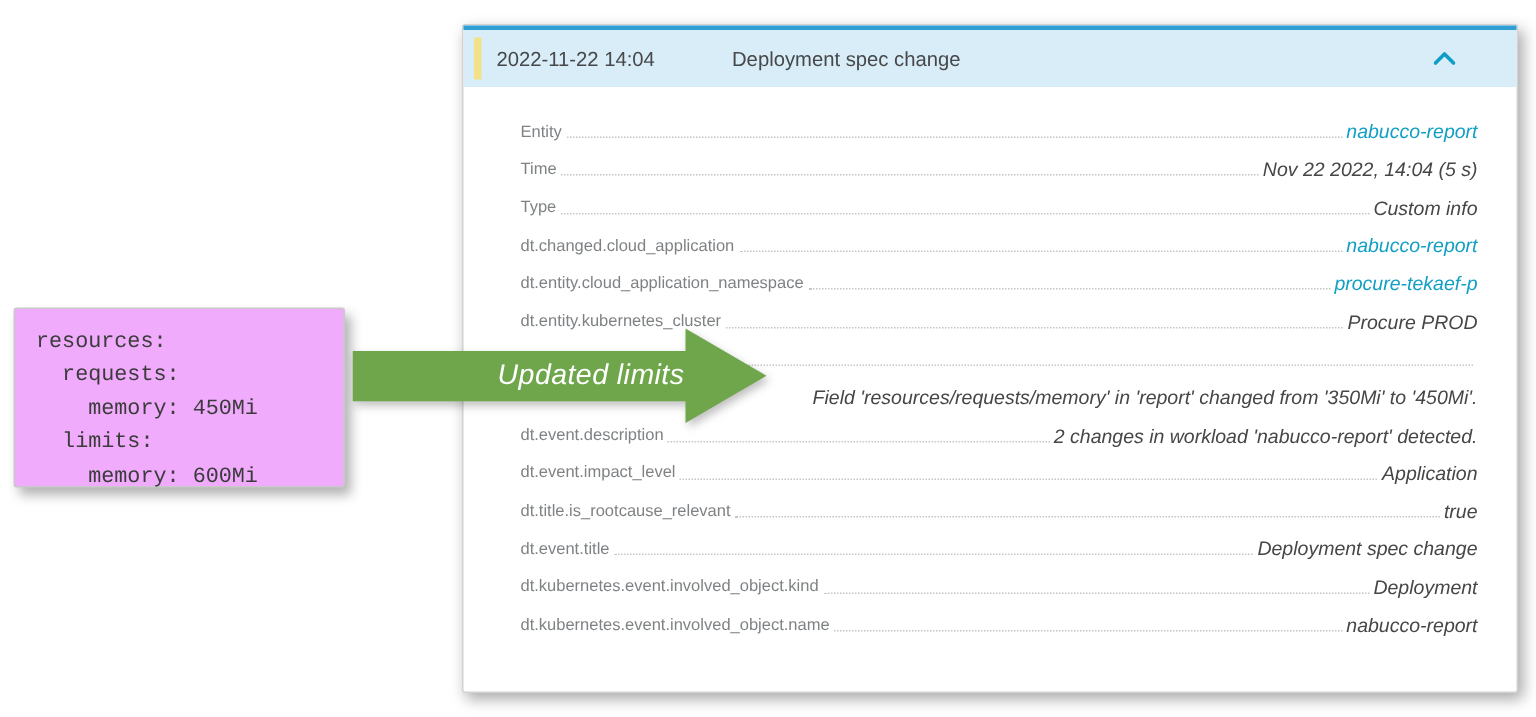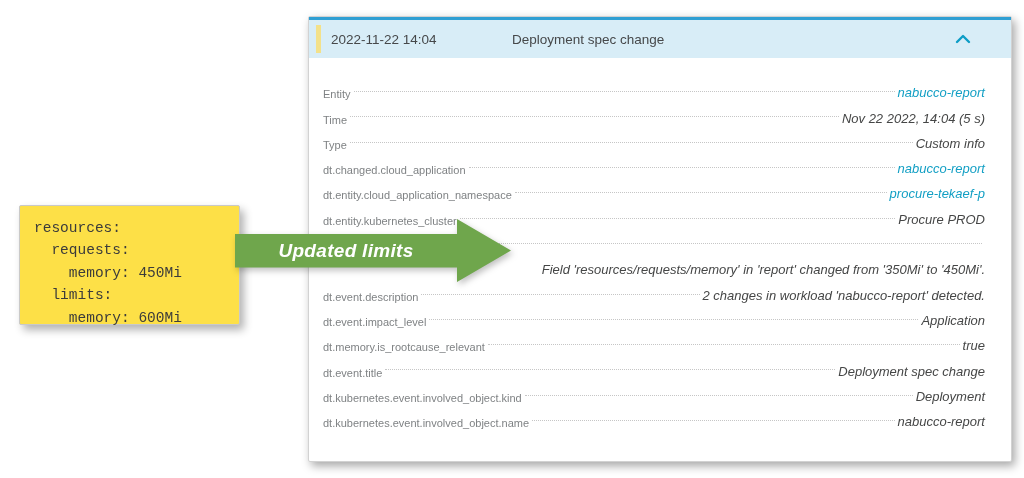--- a/index.html
+++ b/index.html
@@ -3,58 +3,59 @@
 <meta charset="utf-8">
 <style>
   html,body{margin:0;padding:0;background:#ffffff;}
   .canvas{
     position:relative;width:1024px;height:478px;background:#ffffff;overflow:hidden;
     font-family:"Liberation Sans",sans-serif;
   }
 
   
   .code-box{
-    position:absolute;left:19px;top:190px;width:221px;height:120px;box-sizing:border-box;
-    background:#fde047;border:1px solid #c9c9c9;border-radius:2px;
+    position:absolute;left:9px;top:190px;width:221px;height:120px;box-sizing:border-box;
+    background:#f0abfc;border:1px solid #c9c9c9;border-radius:2px;
     box-shadow:4px 5px 8px rgba(0,0,0,0.30);
     padding:11px 0 0 14px;
     font-family:"Liberation Mono","DejaVu Sans Mono",monospace;
     font-size:14.5px;line-height:22.5px;color:#3b3b3b;white-space:pre;
   }
 
   
   .arrow{
     position:absolute;left:235px;top:218px;width:276px;height:65px;z-index:6;
     filter:drop-shadow(2px 3px 3px rgba(0,0,0,0.25));
   }
   .arrow svg{display:block;}
   .arrow-label{
     position:absolute;left:0;top:0;width:222px;height:65px;
     display:flex;align-items:center;justify-content:center;
-    color:#ffffff;font-size:19px;font-style:italic;font-weight:bold;
+    color:#ffffff;font-size:19px;font-style:italic;font-weight:normal;
     letter-spacing:.3px;
+    padding-left:48px;
   }
 
   
   .panel{
     position:absolute;left:308px;top:16px;width:704px;height:446px;box-sizing:border-box;
     background:#ffffff;border:1px solid #d2d2d2;border-radius:2px;
     box-shadow:3px 4px 10px rgba(0,0,0,0.35);
   }
   .panel-header{
     position:relative;height:38px;background:#d8edf7;border-top:3px solid #2f9fd3;
-    display:flex;align-items:center;cursor:pointer;gap:24px;
+    display:flex;align-items:center;cursor:pointer;
   }
   .marker{position:absolute;left:7px;top:5px;bottom:5px;width:5px;background:#f3e18a;}
   .hdr-time{margin-left:22px;width:157px;color:#46484a;font-size:13.5px;}
   .hdr-title{color:#46484a;font-size:13.5px;}
   .hdr-chevron{margin-left:auto;margin-right:40px;display:flex;align-items:center;}
 
   .props{padding:17px 26px 0 14px;}
-  .prow{display:flex;align-items:flex-end;height:25.3px;}
+  .prow{display:flex;align-items:center;height:25.3px;margin-left:24px;}
   .pkey{font-size:11px;color:#7f8284;white-space:nowrap;}
   .leader{flex:1 1 auto;border-bottom:1px dotted #c6c6c6;margin:0 3px;align-self:center;
           transform:translateY(4px);min-width:8px;}
   .spacer{flex:1 1 auto;}
   .pval{font-size:13px;color:#454646;white-space:nowrap;font-style:italic;}
   .pval.link{color:#129fc4;cursor:pointer;}
 </style>
 </head>
 <body>
 
@@ -120,21 +121,21 @@
           <span class="pkey">dt.event.description</span>
           <span class="leader"></span>
           <span class="pval">2 changes in workload 'nabucco-report' detected.</span>
         </div>
         <div class="prow">
           <span class="pkey">dt.event.impact_level</span>
           <span class="leader"></span>
           <span class="pval">Application</span>
         </div>
         <div class="prow">
-          <span class="pkey">dt.memory.is_rootcause_relevant</span>
+          <span class="pkey">dt.title.is_rootcause_relevant</span>
           <span class="leader"></span>
           <span class="pval">true</span>
         </div>
         <div class="prow">
           <span class="pkey">dt.event.title</span>
           <span class="leader"></span>
           <span class="pval">Deployment spec change</span>
         </div>
         <div class="prow">
           <span class="pkey">dt.kubernetes.event.involved_object.kind</span>

